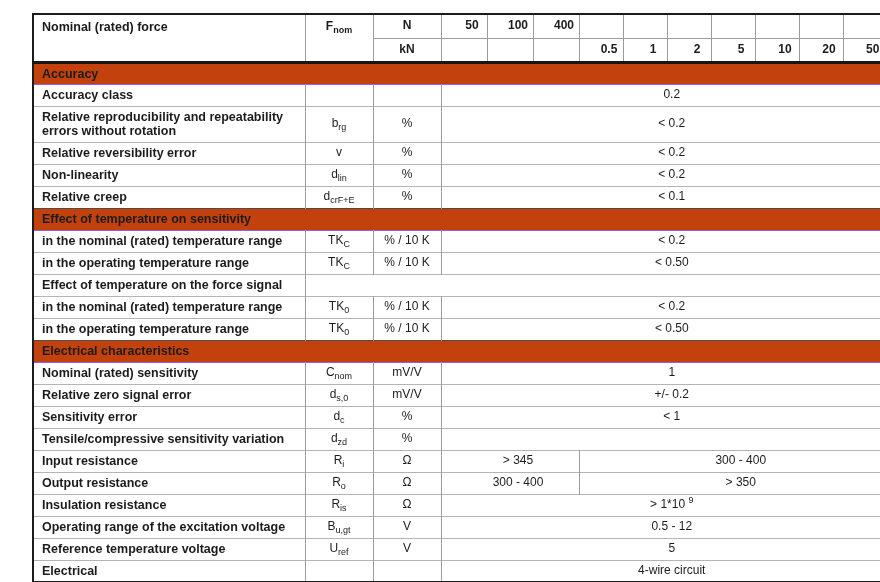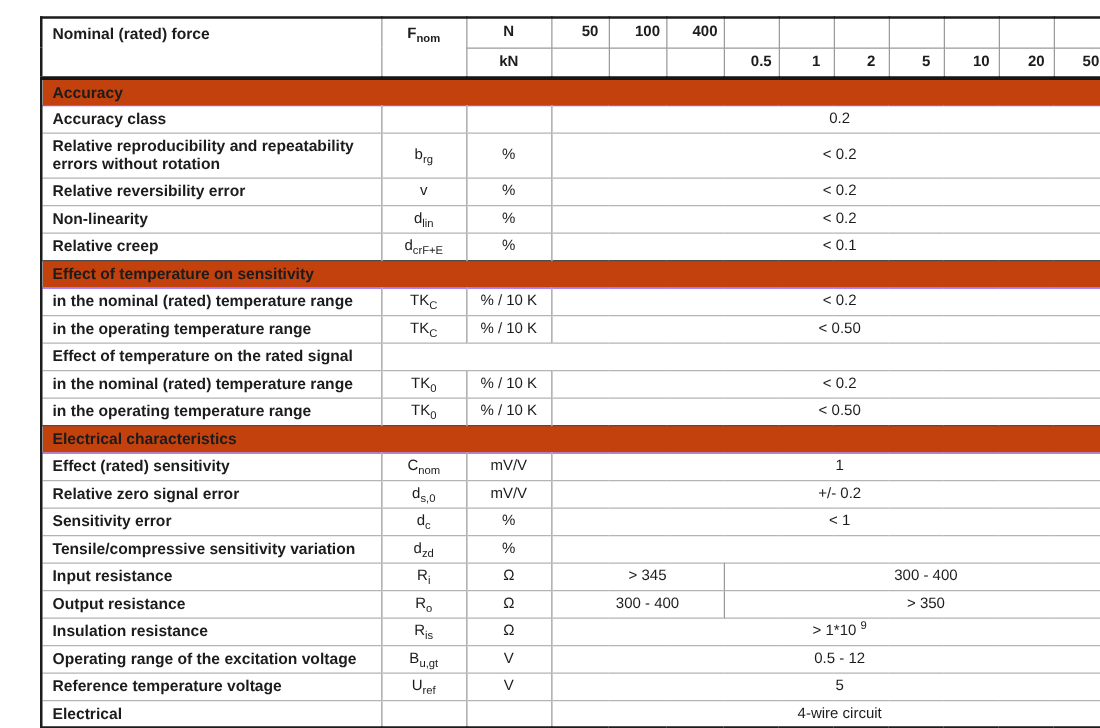--- a/index.html
+++ b/index.html
@@ -161,40 +161,40 @@
           <td class="unit">% / 10 K</td>
           <td class="val" colspan="10">&lt; 0.2</td>
         </tr>
         <tr>
           <td class="param">in the operating temperature range</td>
           <td class="sym"><span>TK</span><sub>C</sub></td>
           <td class="unit">% / 10 K</td>
           <td class="val" colspan="10">&lt; 0.50</td>
         </tr>
         <tr class="subheader">
-          <td class="param">Effect of temperature on the rated signal</td>
+          <td class="param">Effect of temperature on the force signal</td>
           <td class="blank" colspan="12"></td>
         </tr>
         <tr>
           <td class="param">in the nominal (rated) temperature range</td>
           <td class="sym"><span>TK</span><sub>0</sub></td>
           <td class="unit">% / 10 K</td>
           <td class="val" colspan="10">&lt; 0.2</td>
         </tr>
         <tr>
           <td class="param">in the operating temperature range</td>
           <td class="sym"><span>TK</span><sub>0</sub></td>
           <td class="unit">% / 10 K</td>
           <td class="val" colspan="10">&lt; 0.50</td>
         </tr>
         <tr class="section">
           <td class="sec" colspan="13">Electrical characteristics</td>
         </tr>
         <tr>
-          <td class="param">Effect (rated) sensitivity</td>
+          <td class="param">Nominal (rated) sensitivity</td>
           <td class="sym"><span>C</span><sub>nom</sub></td>
           <td class="unit">mV/V</td>
           <td class="val" colspan="10">1</td>
         </tr>
         <tr>
           <td class="param">Relative zero signal error</td>
           <td class="sym"><span>d</span><sub>s,0</sub></td>
           <td class="unit">mV/V</td>
           <td class="val" colspan="10">+/- 0.2</td>
         </tr>

